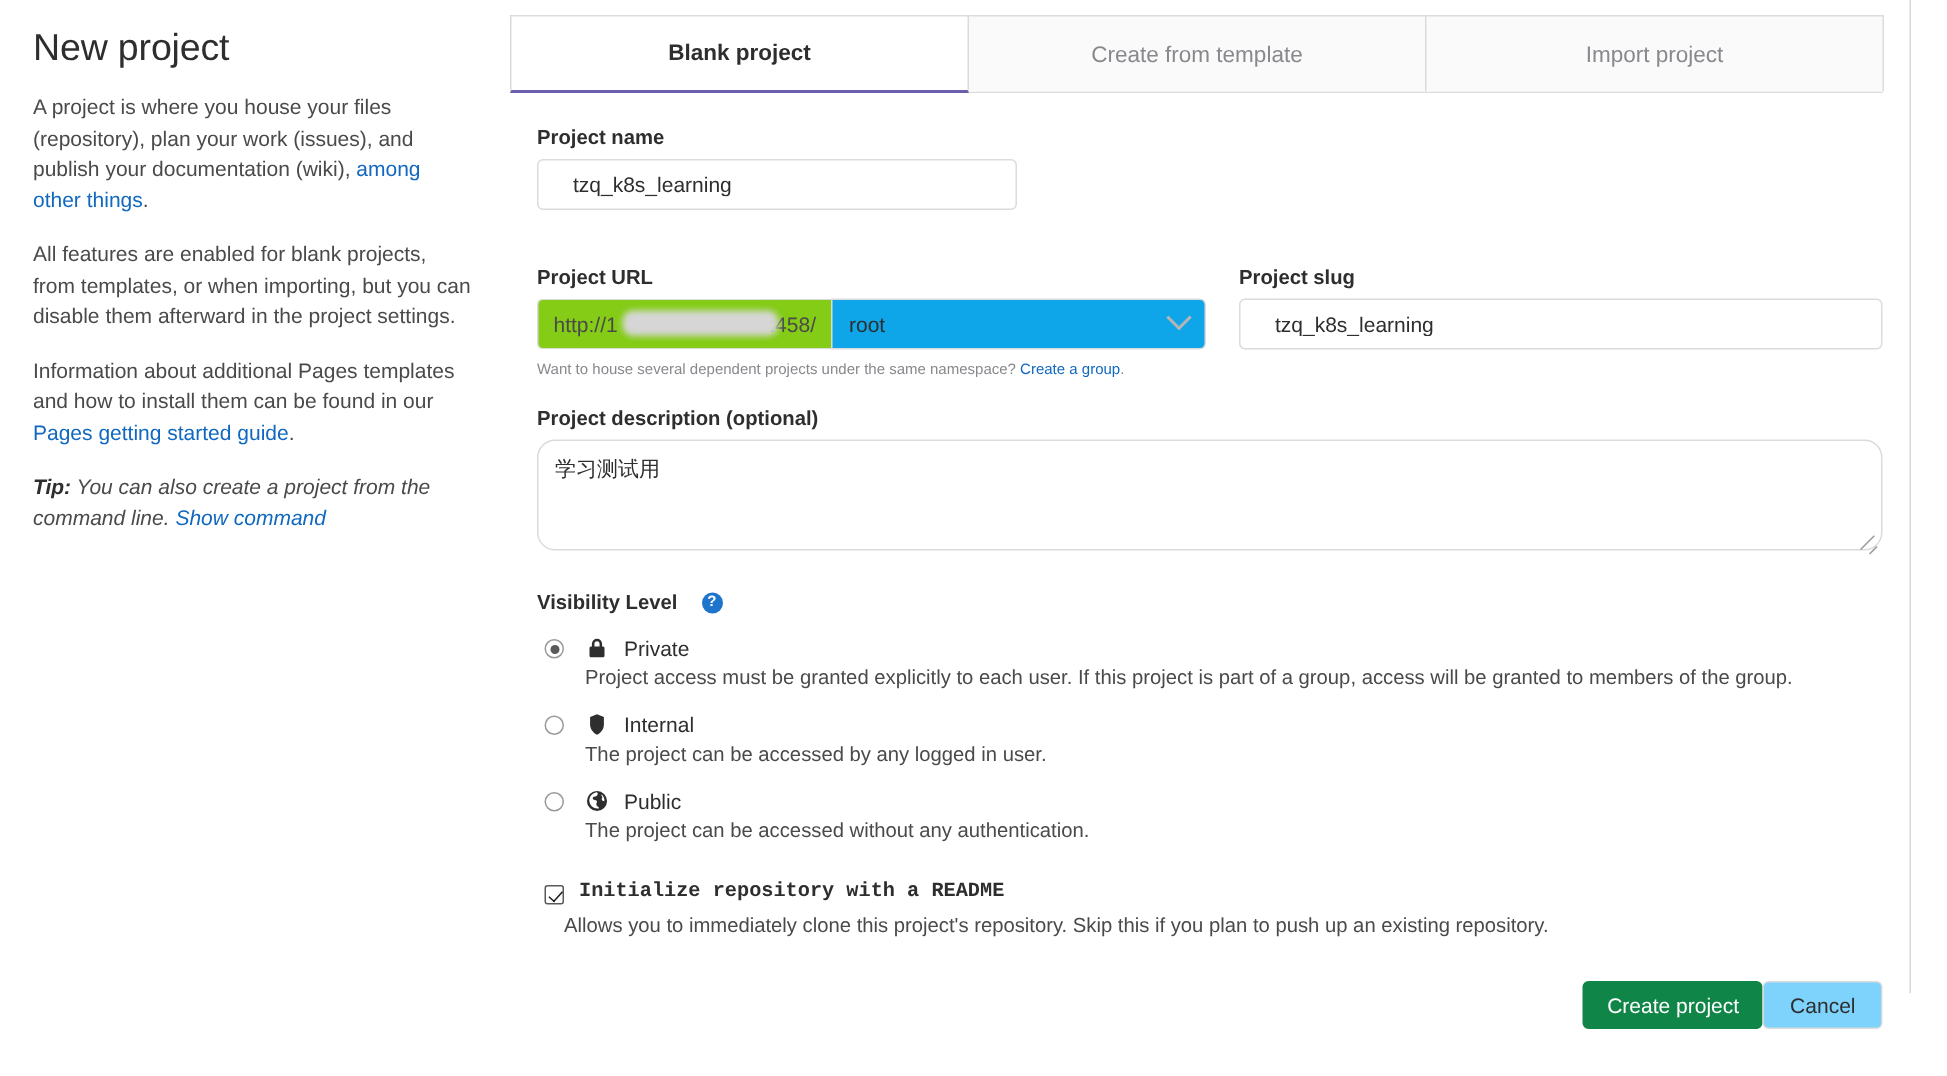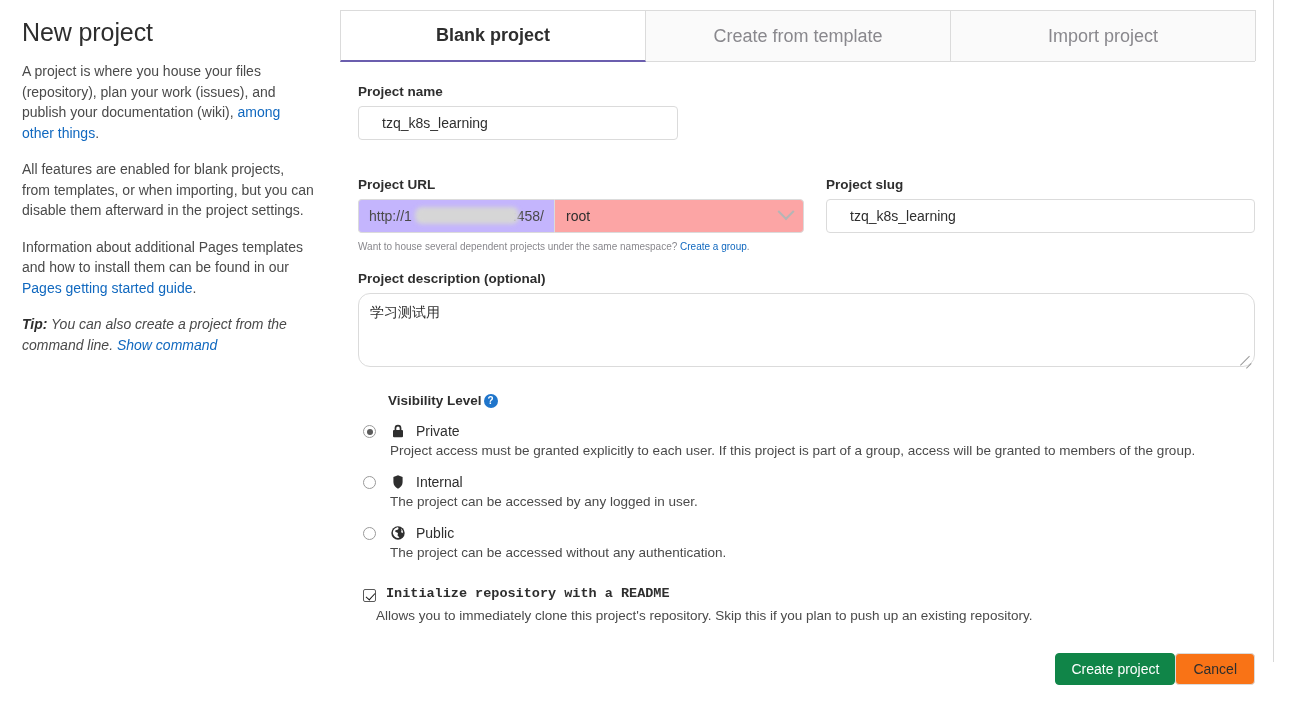--- a/index.html
+++ b/index.html
@@ -59,21 +59,21 @@
   .tabs {
     display: flex;
     border-bottom: 1px solid #dbdbdb;
     height: 52px;
   }
   .tab {
     flex: 1;
     display: flex;
     align-items: center;
     justify-content: center;
-    font-size: 18px;
+    font-size: 15px;
     background: #fafafa;
     border-left: 1px solid #dbdbdb;
     border-top: 1px solid #dbdbdb;
     border-right: 1px solid #dbdbdb;
     color: #89888d;
     cursor: pointer;
     margin-right: -1px;
     position: relative;
   }
   .tab.active {
@@ -110,21 +110,21 @@
     display: flex;
     gap: 22px;
     margin-top: 37px;
   }
   .col-url { width: 446px; flex: 0 0 446px; }
   .col-slug { flex: 1; }
 
   .urlgroup { display: flex; width: 100%; }
   .urlprefix {
     flex: 0 0 196px;
-    background: #c4b5fd;
+    background: #84cc16;
     border: 1px solid #dbdbdb;
     border-right: none;
     border-radius: 4px 0 0 4px;
     height: 34px;
     display: flex;
     align-items: center;
     padding: 0 10px;
     font-size: 14px;
     color: #4a4a4a;
     position: relative;
@@ -144,21 +144,21 @@
   .urlselect {
     flex: 1;
     border: 1px solid #dbdbdb;
     border-radius: 0 4px 4px 0;
     height: 34px;
     display: flex;
     align-items: center;
     justify-content: space-between;
     padding: 0 11px;
     font-size: 14px;
-    background: #fca5a5;
+    background: #0ea5e9;
     cursor: pointer;
   }
   .chev {
     width: 12px; height: 12px;
     border-right: 2px solid #b5b5b5;
     border-bottom: 2px solid #b5b5b5;
     transform: rotate(45deg) translate(-3px,-3px);
   }
   .hint {
     margin-top: 8px;
@@ -194,24 +194,23 @@
     height: 1px;
     transform-origin: 0 0;
   }
   .grip:before { width: 13px; right: 0; bottom: 3px; transform: rotate(-45deg); }
   .grip:after  { width: 7px;  right: 0; bottom: 0px; transform: rotate(-45deg); }
 
   .vis-head {
     margin-top: 22px;
     display: flex;
     align-items: center;
-    gap: 2px;
+    gap: 16px;
     font-size: 13.5px;
     font-weight: 700;
-    margin-left: 30px;
   }
   .help-icon {
     width: 14px; height: 14px;
     border-radius: 50%;
     background: #1f75cb;
     color: #fff;
     font-size: 10px;
     font-weight: 700;
     display: inline-flex;
     align-items: center;
@@ -296,21 +295,21 @@
     border: 1px solid #108548;
     color: #fff;
     font-size: 14px;
     padding: 0 15px;
     height: 32px;
     border-radius: 4px;
     cursor: pointer;
     font-family: "Liberation Sans", sans-serif;
   }
   .btn-secondary {
-    background: #f97316;
+    background: #7dd3fc;
     border: 1px solid #dbdbdb;
     color: #2e2e2e;
     font-size: 14px;
     padding: 0 17px;
     height: 32px;
     border-radius: 4px;
     cursor: pointer;
     font-family: "Liberation Sans", sans-serif;
   }
 </style>

